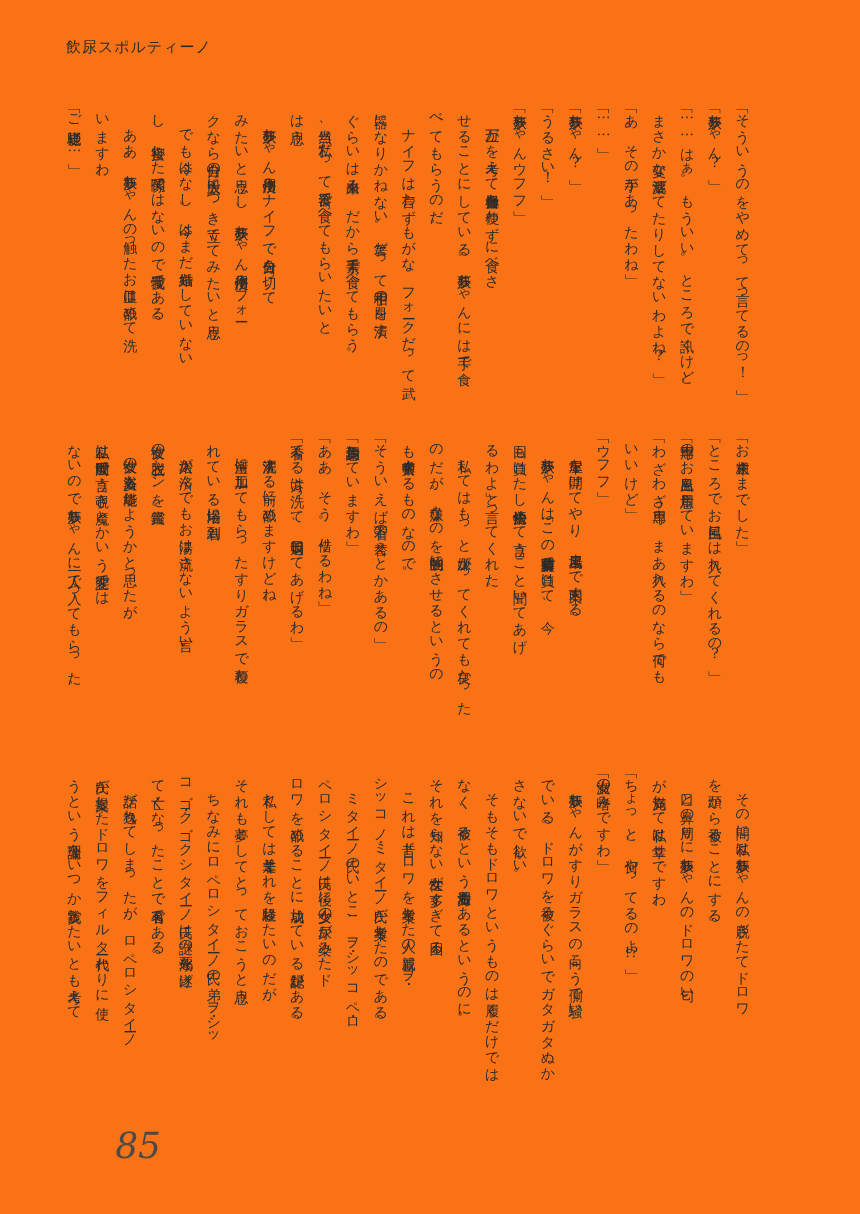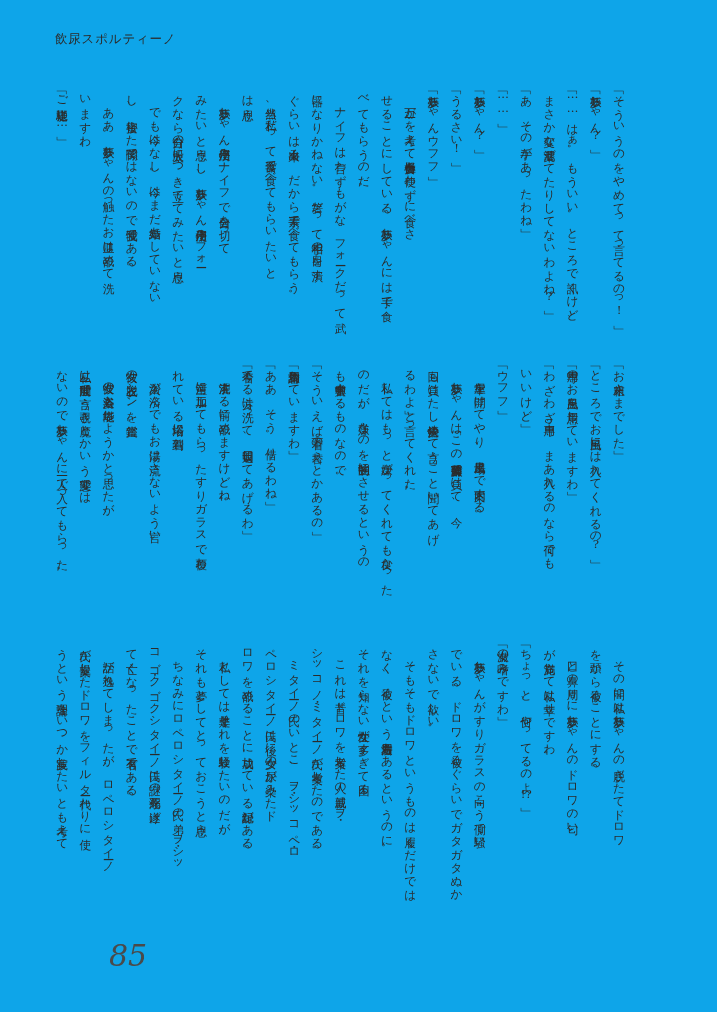--- a/index.html
+++ b/index.html
@@ -4,21 +4,21 @@
 <style>
   html, body {
     margin: 0;
     padding: 0;
     background: #ffffff;
   }
   #page {
     position: relative;
     width: 717px;
     height: 1012px;
-    background: #0ea5e9;
+    background: #f97316;
     overflow: hidden;
     font-family: "DejaVu Serif", "Liberation Serif", serif;
     color: #2b2b2b;
   }
   #header-title {
     position: absolute;
     left: 55px;
     top: 31px;
     font-size: 12.5px;
     letter-spacing: 0.8px;
@@ -47,21 +47,20 @@
     -webkit-text-combine: horizontal;
   }
   #page-number {
     position: absolute;
     left: 96px;
     top: 938px;
     font-family: "DejaVu Serif", "Liberation Serif", serif;
     font-style: italic;
     font-size: 30px;
     color: #4a4a4a;
-    margin-left: 13px;
   }
 </style>
 </head>
 <body>
 
 <div id="page">
   <div id="header-title">飲尿スポルティーノ</div>
 
   <div id="block-1" class="vblock">
       <div class="vline">「そういうのをやめてって言ってるのっ!」</div>

